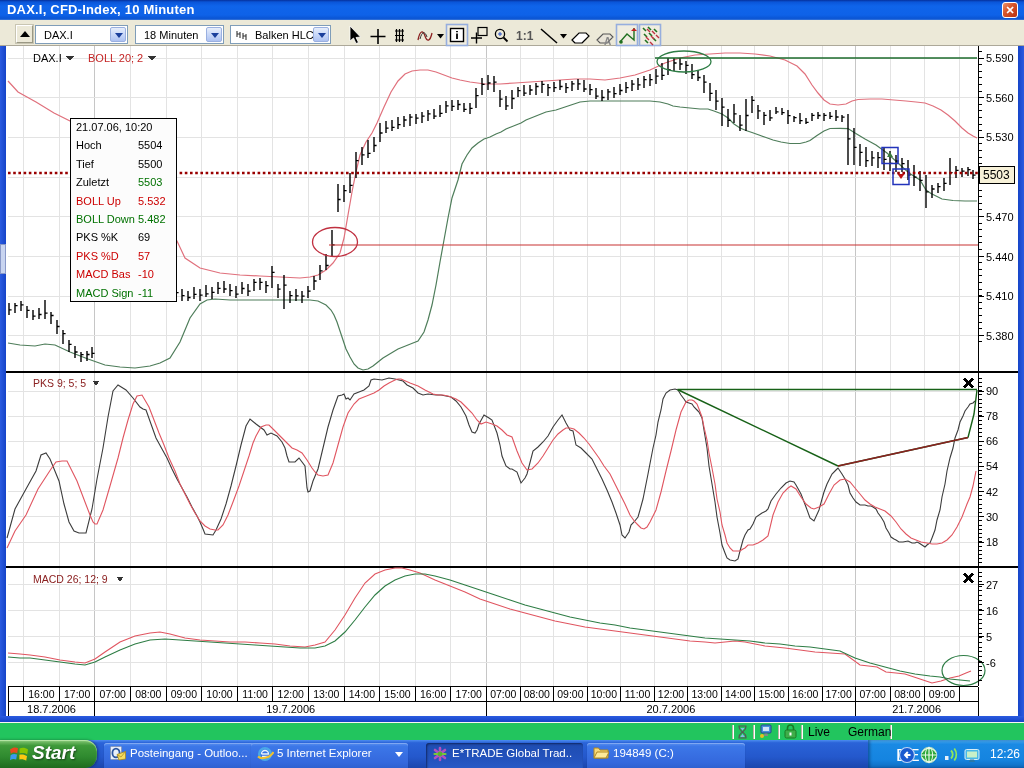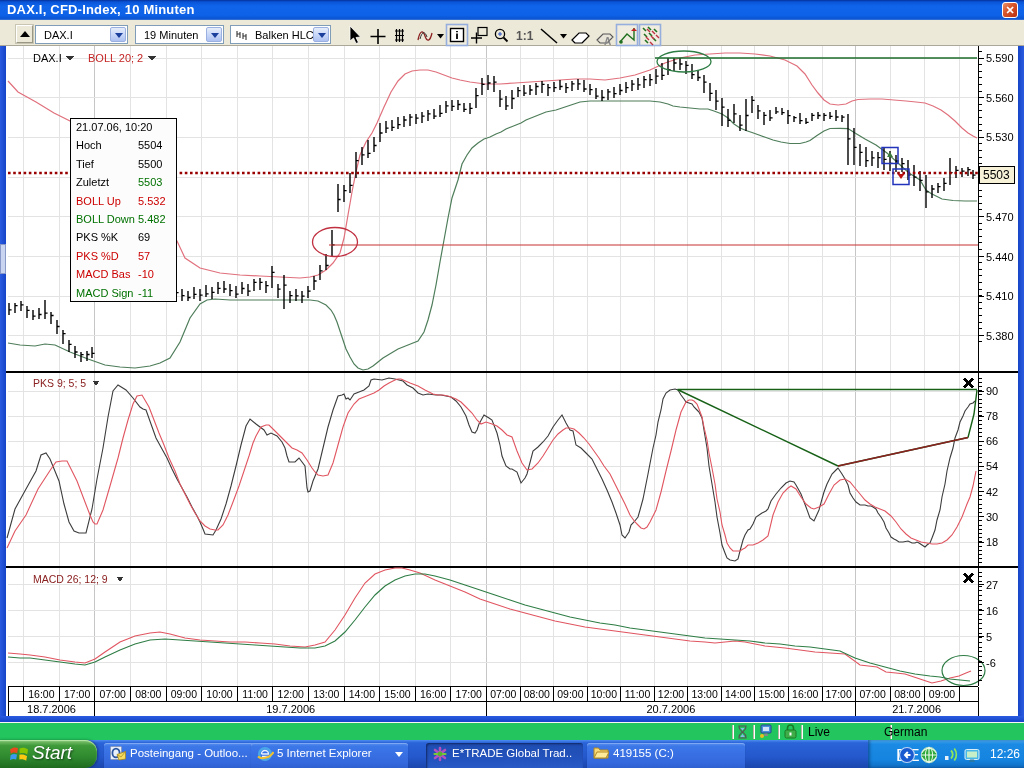--- a/index.html
+++ b/index.html
@@ -24,21 +24,21 @@
 .wb-b { position:absolute; left:0; top:716px; width:1024px; height:6px; background:linear-gradient(180deg,#2b5be0,#1544c8); }
 .grip { position:absolute; left:0; top:244px; width:6px; height:30px; background:#c8d4f0; border:1px solid #8898c8; }
 .statusbar { position:absolute; left:0; top:722px; width:1024px; height:18px; background:#22c55e; border-top:1px solid #f8f7f2; font-size:12px; color:#000; }
 .sb-sep { position:absolute; top:2px; width:2px; height:14px; border-left:1px solid #b8b4a2; border-right:1px solid #fff; }
 .taskbar { position:absolute; left:0; top:740px; width:1024px; height:28px;
   background:linear-gradient(180deg,#4c8df0 0%,#2a63d8 10%,#2458cc 60%,#1b46ad 100%); }
 .startbtn { position:absolute; left:-2px; top:740px; width:99px; height:28px; border-radius:0 12px 12px 0;
   background:linear-gradient(180deg,#88c878 0%,#3f9a3a 20%,#2f8a2f 60%,#1e6b1e 100%);
   box-shadow:inset 0 1px 1px #b8e8a8, 1px 0 3px rgba(0,0,0,0.4); }
 .startbtn .f { position:absolute; left:10px; top:4px; }
-.startbtn .s { position:absolute; left:34px; top:2px; color:#fff; font-size:19px; font-weight:normal; font-style:italic; text-shadow:1px 1px 2px rgba(0,0,0,0.5); }
+.startbtn .s { position:absolute; left:34px; top:2px; color:#fff; font-size:19px; font-weight:bold; font-style:italic; text-shadow:1px 1px 2px rgba(0,0,0,0.5); }
 .taskbtn { position:absolute; top:743px; height:28px; border-radius:3px; color:#fff; font-size:11.5px;
   background:linear-gradient(180deg,#5990ef 0%,#3c77e8 12%,#3468dd 70%,#2c5cc8 100%);
   box-shadow:inset 0 1px 0 #7fa8f2, 0 1px 1px rgba(0,0,0,0.3); }
 .taskbtn.pressed { background:linear-gradient(180deg,#1e4cb0 0%,#2353be 60%,#2a5cc8 100%); box-shadow:inset 1px 1px 2px rgba(0,0,20,0.5); }
 .taskbtn .ic { position:absolute; left:6px; top:3px; }
 .taskbtn .tx { position:absolute; left:26px; top:4px; white-space:nowrap; overflow:hidden; }
 .tray { position:absolute; left:868px; top:740px; width:156px; height:28px;
   background:linear-gradient(180deg,#4aa8ef 0%,#1a8ae4 15%,#1584e0 70%,#0f6cc0 100%);
   box-shadow:inset 2px 0 3px rgba(0,0,40,0.35); }
 .tray .de { position:absolute; left:8px; top:6px; color:#fff; font-size:17px;margin-left:20px; }
@@ -442,21 +442,21 @@
   </div>
 <div class="toolbar">
 <div class="upbtn"></div>
 <div class="combo" style="left:35px;width:93px">
       <span class="combo-t" style="left:8px">DAX.I</span>
 <span class="combo-btn">
         <span class="combo-arr"></span>
       </span>
     </div>
 <div class="combo" style="left:135px;width:89px">
-      <span class="combo-t" style="left:8px">19 Minuten</span>
+      <span class="combo-t" style="left:8px">18 Minuten</span>
 <span class="combo-btn">
         <span class="combo-arr"></span>
       </span>
     </div>
 <div class="combo" style="left:230px;width:101px">
       <span class="combo-ic"><svg width="14" height="14" viewBox="0 0 14 14">
           <path d="M2 3 L2 9 M2 6 L5 6 M5 4 L5 10 M8 5 L8 11 M8 8 L11 8 M11 6 L11 12" stroke="#333" stroke-width="1.1" fill="none"></path>
         </svg></span>
       <span class="combo-t" style="left:24px">Balken HLC</span>
 <span class="combo-btn">
@@ -509,21 +509,21 @@
       </svg></div>
 <div class="sb-sep" style="left:778px"></div>
 <div style="position:absolute;left:784px;top:1px"><svg width="13" height="15" viewBox="0 0 13 15">
         <rect x="1" y="6" width="11" height="8" rx="1.5" fill="#3fae49" stroke="#1a7a24"></rect>
         <path d="M3.5 6 L3.5 4 A3 3 0 0 1 9.5 4 L9.5 6" stroke="#1a7a24" stroke-width="1.6" fill="none"></path>
         <rect x="5.5" y="8.5" width="2" height="3" fill="#fff"></rect>
       </svg></div>
 <div class="sb-sep" style="left:801px"></div>
 <div style="position:absolute;left:808px;top:2px">Live</div>
 <div class="sb-sep" style="left:890px"></div>
-<div style="position:absolute;left:884px;top:2px">German</div>
+<div style="position:absolute;left:848px;top:2px">German</div>
 </div>
 <div class="taskbar"></div>
 <div class="tray">
 <span class="de">DE</span>
 <span style="position:absolute;left:30px;top:5px">
 <svg width="90" height="18" viewBox="0 0 90 18" style="vertical-align:middle">
 <circle cx="9" cy="9" r="7.5" fill="#1a5ad0" stroke="#bcd4f5" stroke-width="1.2"></circle>
         <path d="M12.5 9 L7 9 M9.8 6 L7 9 L9.8 12" stroke="#fff" stroke-width="1.9" fill="none"></path>
 <circle cx="31" cy="9" r="7.8" fill="#2fa83c" stroke="#d0ecd0" stroke-width="0.8"></circle>
         <path d="M24 6.8 A7.8 7.8 0 0 1 38 6.8 M24 11.2 A7.8 7.8 0 0 0 38 11.2 M31 1.2 L31 16.8 M23.2 9 L38.8 9" stroke="#e8f8e8" stroke-width="1.2" fill="none"></path>
@@ -574,13 +574,13 @@
         </g>
         <circle cx="8" cy="8" r="2.4" fill="#58b030"></circle>
       </svg></span>
     <span class="tx" style="width:120px">E*TRADE Global Trad...</span>
   </div>
 <div class="taskbtn" style="left:587px;width:158px">
     <span class="ic"><svg width="16" height="13" viewBox="0 0 16 13">
         <path d="M1 3 L1 12 L15 12 L15 4 L7 4 L5.5 2 L1 2 Z" fill="#f7d978" stroke="#b08820" stroke-width="1"></path>
         <path d="M1 12 L4 6 L16 6 L13 12 Z" fill="#fde99a" stroke="#b08820" stroke-width="1"></path>
       </svg></span>
-    <span class="tx" style="width:120px">419155 (C:)</span>
+    <span class="tx" style="width:120px">194849 (C:)</span>
   </div>
 </body></html>

